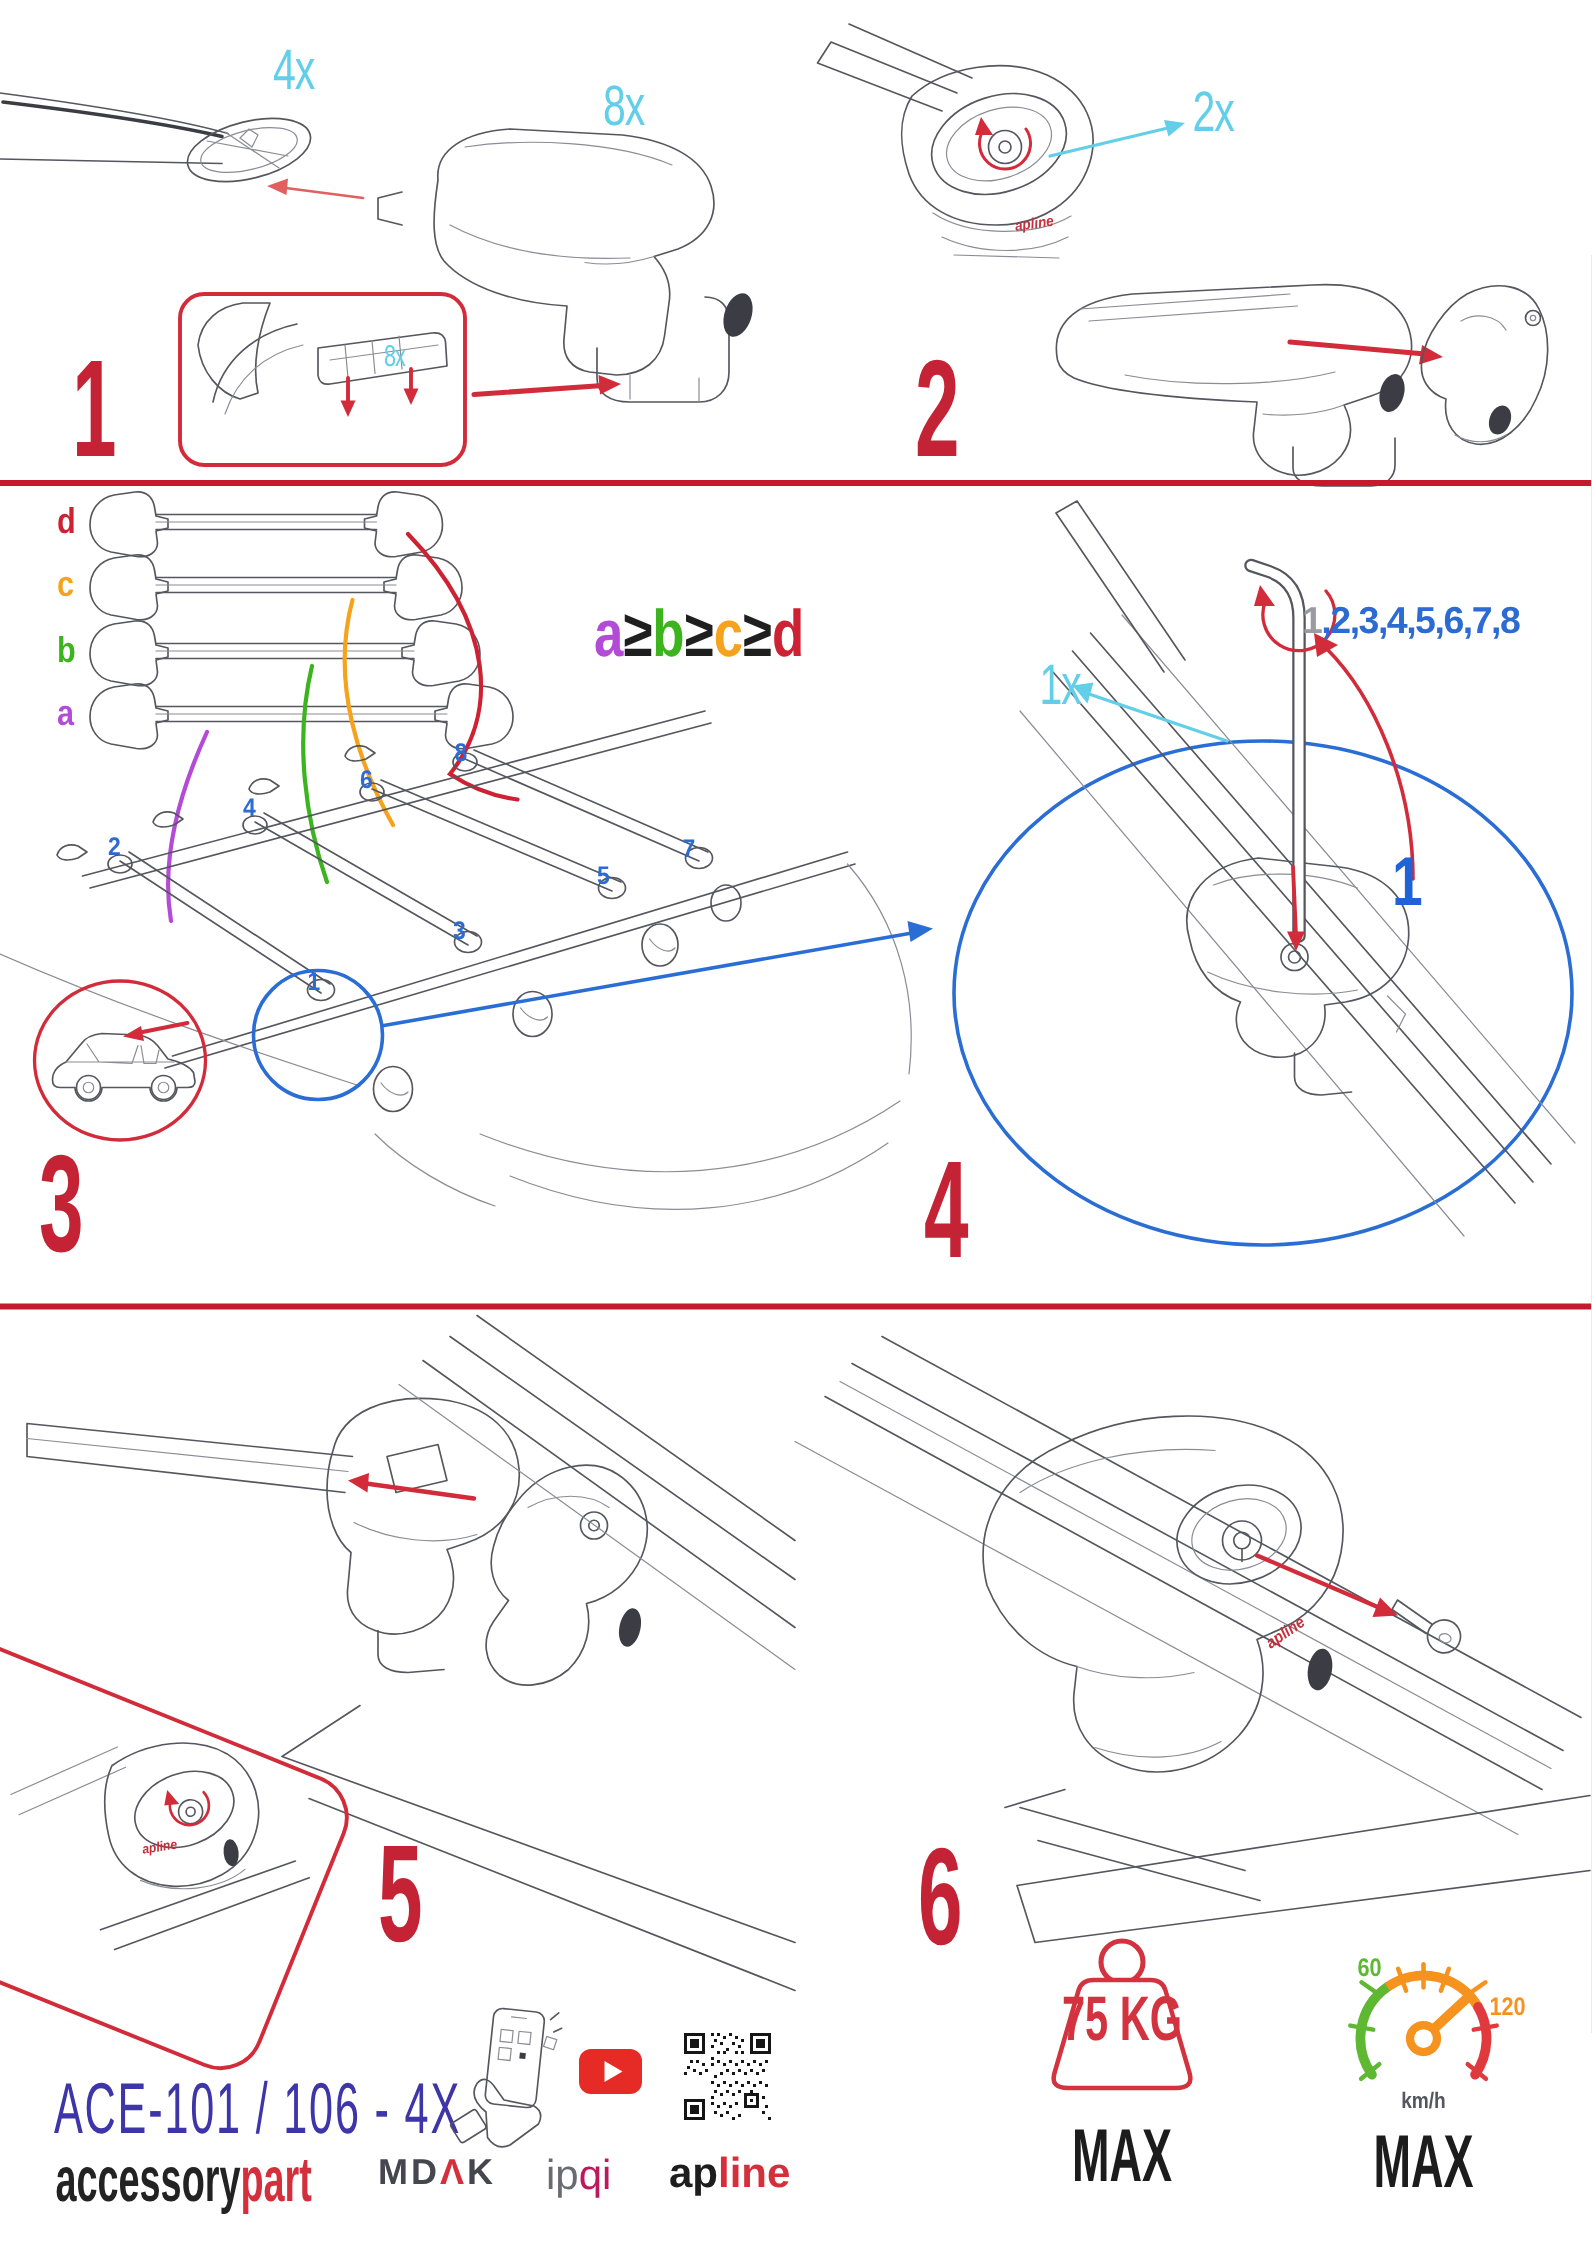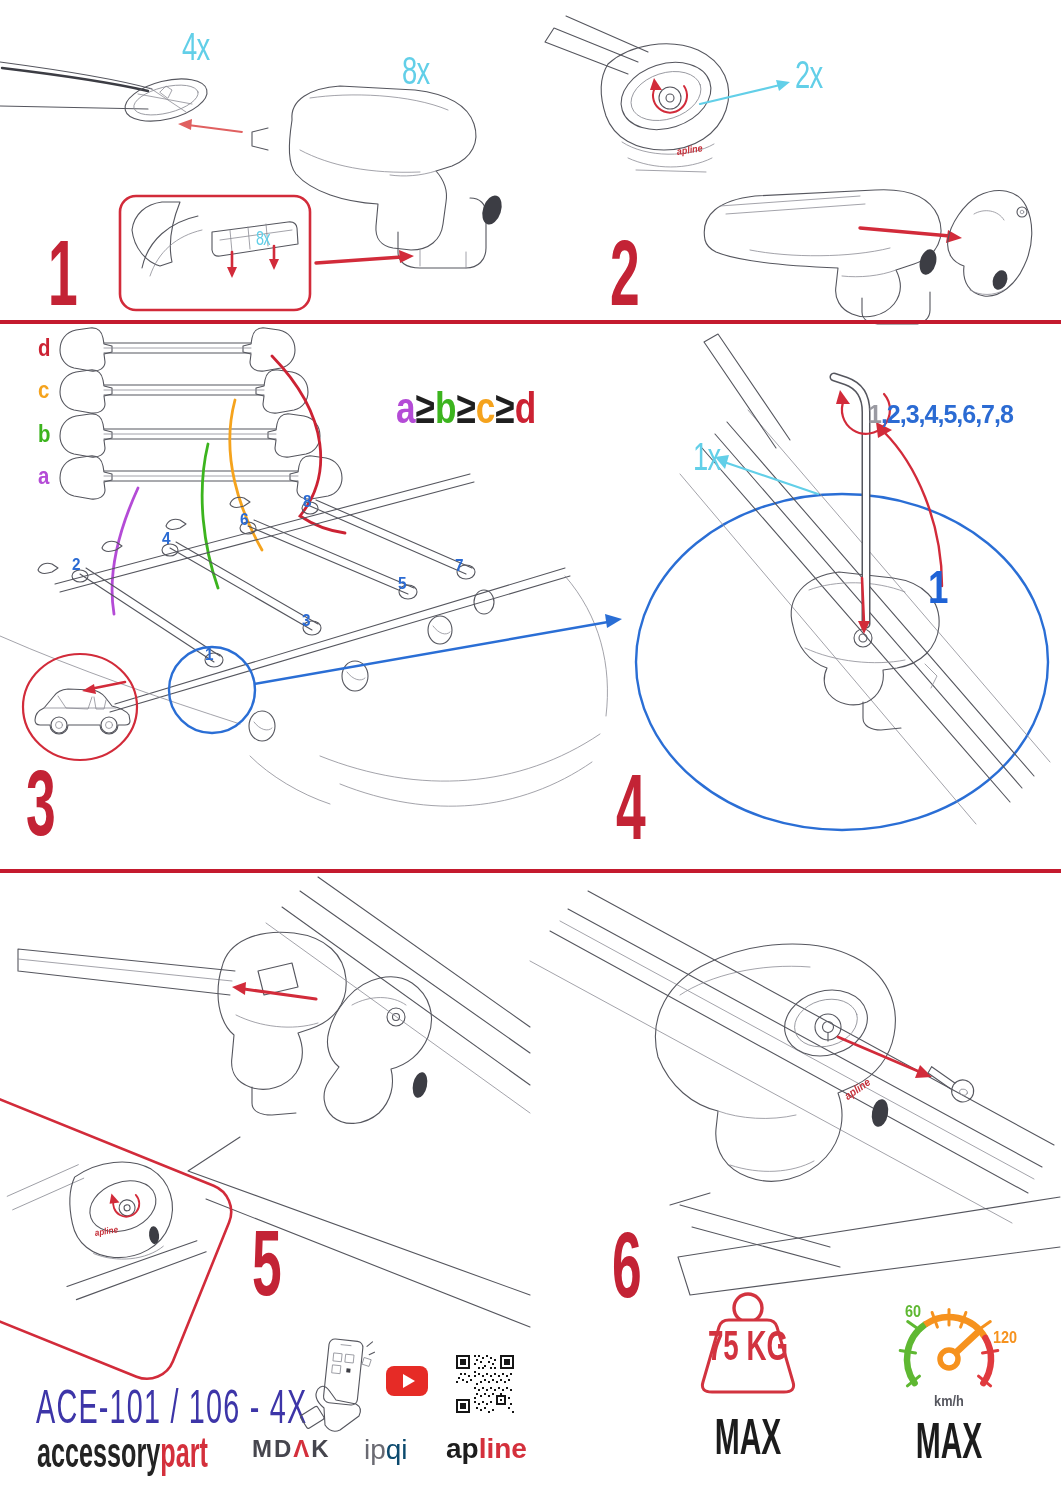--- a/index.html
+++ b/index.html
@@ -40,21 +40,21 @@
   .mini-logo{color:#c6303a;font-size:10px;font-weight:700;font-style:italic;display:inline-block;
              letter-spacing:0;transform-origin:left top;}
   .model{color:#3d35a8;font-size:48px;font-weight:400;display:inline-block;letter-spacing:2px;
          transform:scaleX(.6);transform-origin:left top;white-space:nowrap;}
   .brand{font-size:42px;font-weight:700;display:inline-block;transform:scaleX(.6);
          transform-origin:left top;white-space:nowrap;color:#232323;}
   .brand .accent{color:#d4303c;}
   .logo-mdak{font-size:24px;font-weight:700;color:#46464e;letter-spacing:2px;white-space:nowrap;}
   .logo-mdak .accent{color:#d4303c;}
   .logo-ipqi{font-size:28px;font-weight:400;color:#6a6a72;letter-spacing:0;white-space:nowrap;}
-  .logo-ipqi .accent{color:#0c4a6e;text-align:right;}
+  .logo-ipqi .accent{color:#be185d;text-align:right;}
   .logo-apline{font-size:28px;font-weight:700;color:#1d1d1d;letter-spacing:0;white-space:nowrap;}
   .logo-apline .accent{color:#d4303c;}
   .weight-val{color:#d2333f;font-size:42px;font-weight:700;display:inline-block;
               transform:scaleX(.66);transform-origin:center top;white-space:nowrap;}
   .max{color:#1c1c1c;font-size:50px;font-weight:700;display:inline-block;
        transform:scaleX(.6);transform-origin:center top;}
   .center{text-align:center;}
   .speed-num{font-size:17px;font-weight:700;display:inline-block;transform:scaleX(.85);transform-origin:left top;}
   .kmh{font-size:15px;font-weight:700;color:#55565e;display:inline-block;transform:scaleX(.85);transform-origin:center top;}
 </style>
@@ -220,21 +220,21 @@
       <circle class="ln" cx="79" cy="47" r="8"></circle>
         <circle class="ln2" cx="79" cy="47" r="3.5"></circle>
       <line class="red" x1="95" y1="4" x2="60" y2="11" stroke-width="2.6"></line>
       <polygon class="redf" points="52,13 64,6 66,16"></polygon>
     </g>
   </svg>
   <span class="abs bar-label c-red" style="left:38px;top:334px">d</span>
   <span class="abs bar-label c-orange" style="left:38px;top:376px">c</span>
   <span class="abs bar-label c-green" style="left:38px;top:420px">b</span>
   <span class="abs bar-label c-purple" style="left:38px;top:462px">a</span>
-  <span class="abs" style="left:396px;top:383px"><span class="rule"><span class="c-purple">a</span><span class="c-black">≥</span><span class="c-green">b</span><span class="c-black">≥</span><span class="c-orange">c</span><span class="c-black">≥</span><span class="c-red">d</span></span></span>
+  <span class="abs" style="left:396px;top:398px"><span class="rule"><span class="c-purple">a</span><span class="c-black">≥</span><span class="c-green">b</span><span class="c-black">≥</span><span class="c-orange">c</span><span class="c-black">≥</span><span class="c-red">d</span></span></span>
   <span class="abs pos-num" style="left:72px;top:555px">2</span>
   <span class="abs pos-num" style="left:162px;top:529px">4</span>
   <span class="abs pos-num" style="left:240px;top:510px">6</span>
   <span class="abs pos-num" style="left:303px;top:492px">8</span>
   <span class="abs pos-num" style="left:455px;top:556px">7</span>
   <span class="abs pos-num" style="left:398px;top:574px">5</span>
   <span class="abs pos-num" style="left:302px;top:611px">3</span>
   <span class="abs pos-num" style="left:205px;top:645px">1</span>
   <span class="abs step-num" style="left:26px;top:768px">3</span>
 

